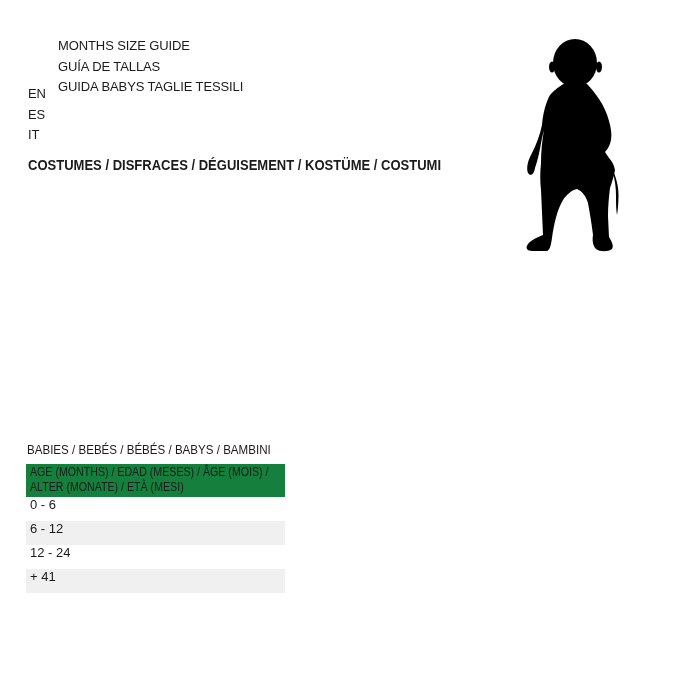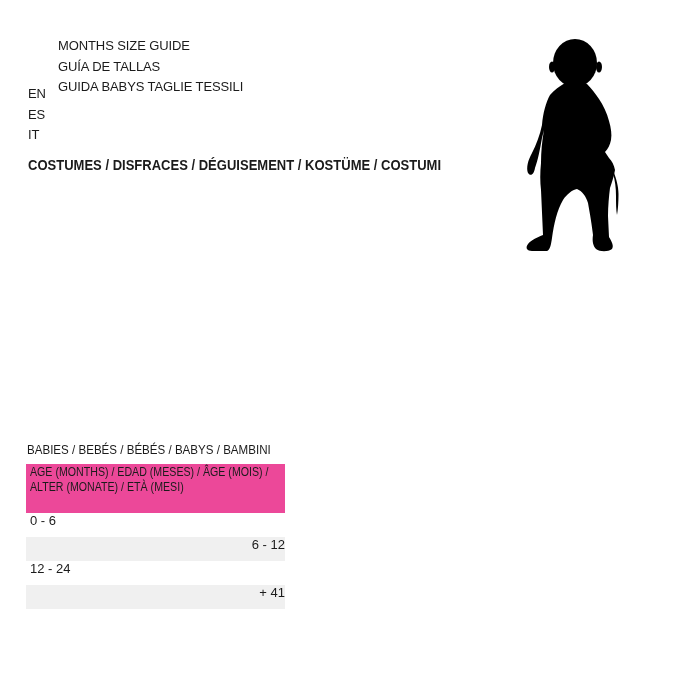--- a/index.html
+++ b/index.html
@@ -70,40 +70,40 @@
 
   
   .age-table {
     position: absolute;
     left: 26px;
     top: 464px;
     width: 259px;
     font-size: 13px;
   }
   .age-table-header {
-    background: #ec4899;
-    padding: 1px 0 18px 4px;
+    background: #15803d;
+    padding: 1px 0 2px 4px;
   }
   .age-table-header .hline {
     display: block;
     font-size: 12.5px;
     font-weight: 500;
     line-height: 15px;
     white-space: nowrap;
     transform: scaleX(0.85);
     transform-origin: 0 50%;
   }
   .age-row {
     height: 24px;
     line-height: 16.25px;
     padding-left: 4px;
     font-weight: 500;
     white-space: nowrap;
   }
-  .age-row.alt { background: #f0f0f0; text-align: right; }
+  .age-row.alt { background: #f0f0f0; }
 </style>
 </head>
 <body>
 
 <div class="canvas">
 
   <div class="lang-list">
     <div class="lang-row">
       <span class="lang-code">EN</span>
       <span class="lang-label">MONTHS SIZE GUIDE</span>

